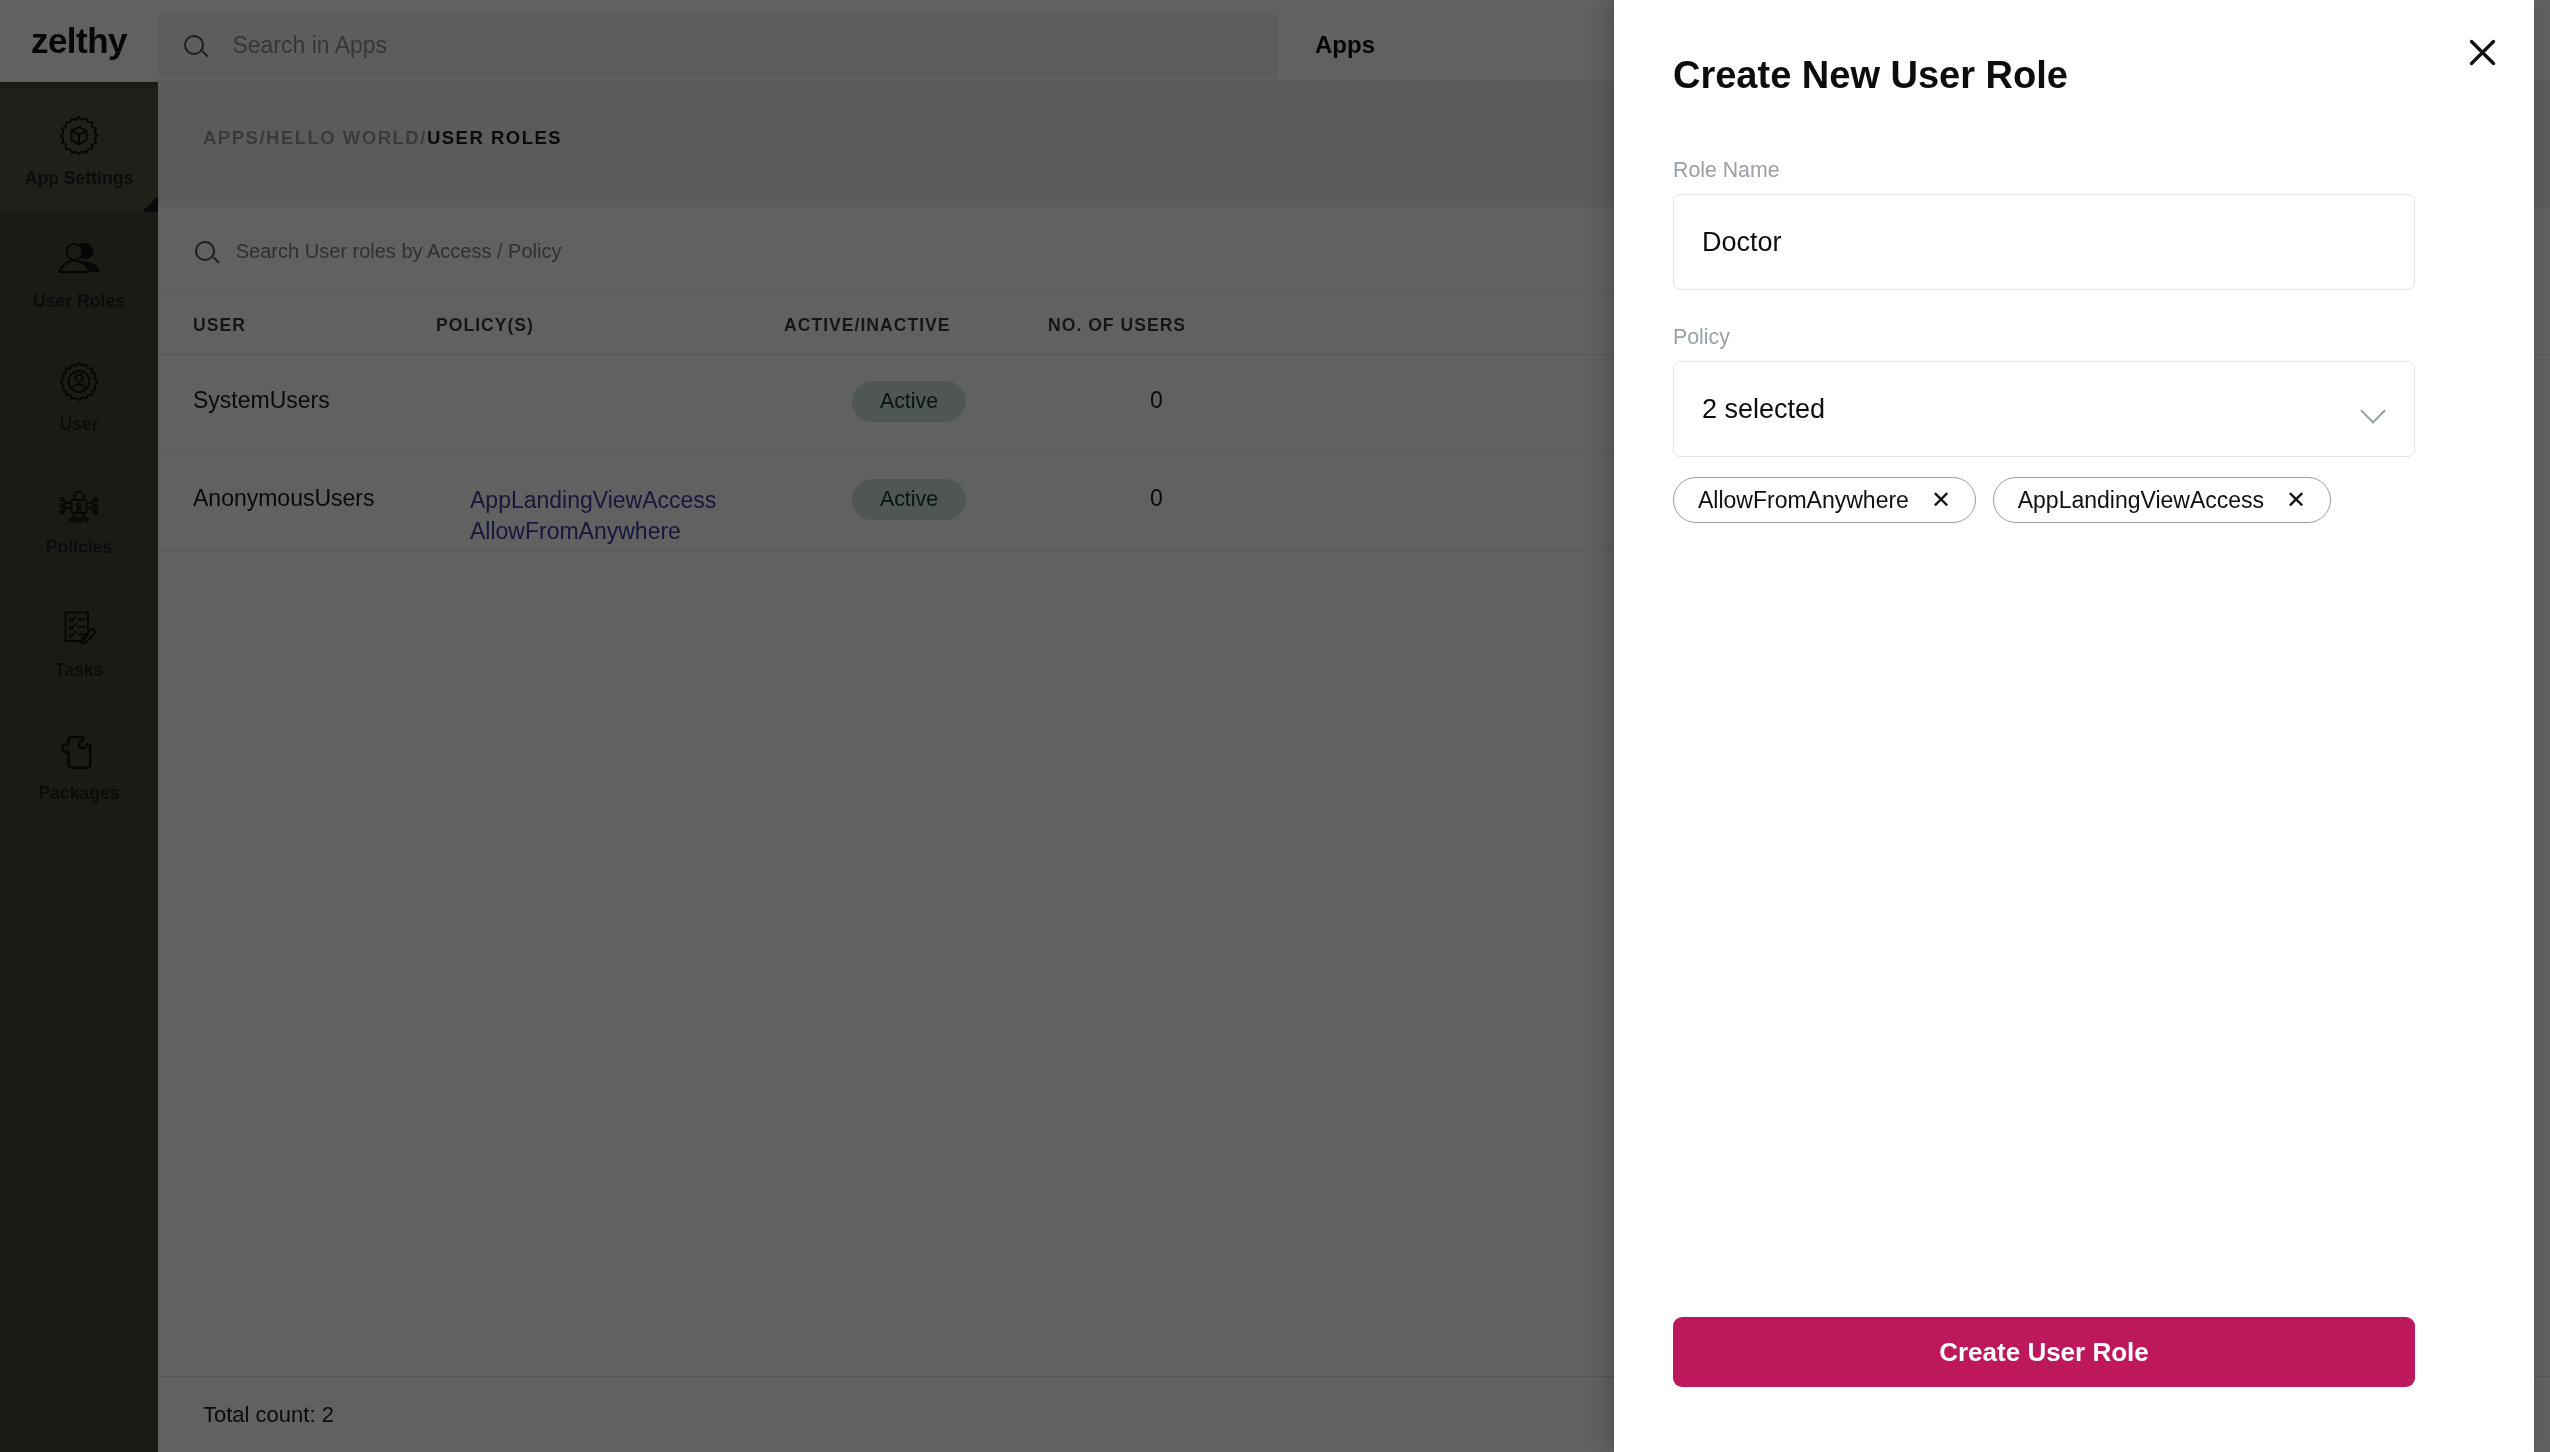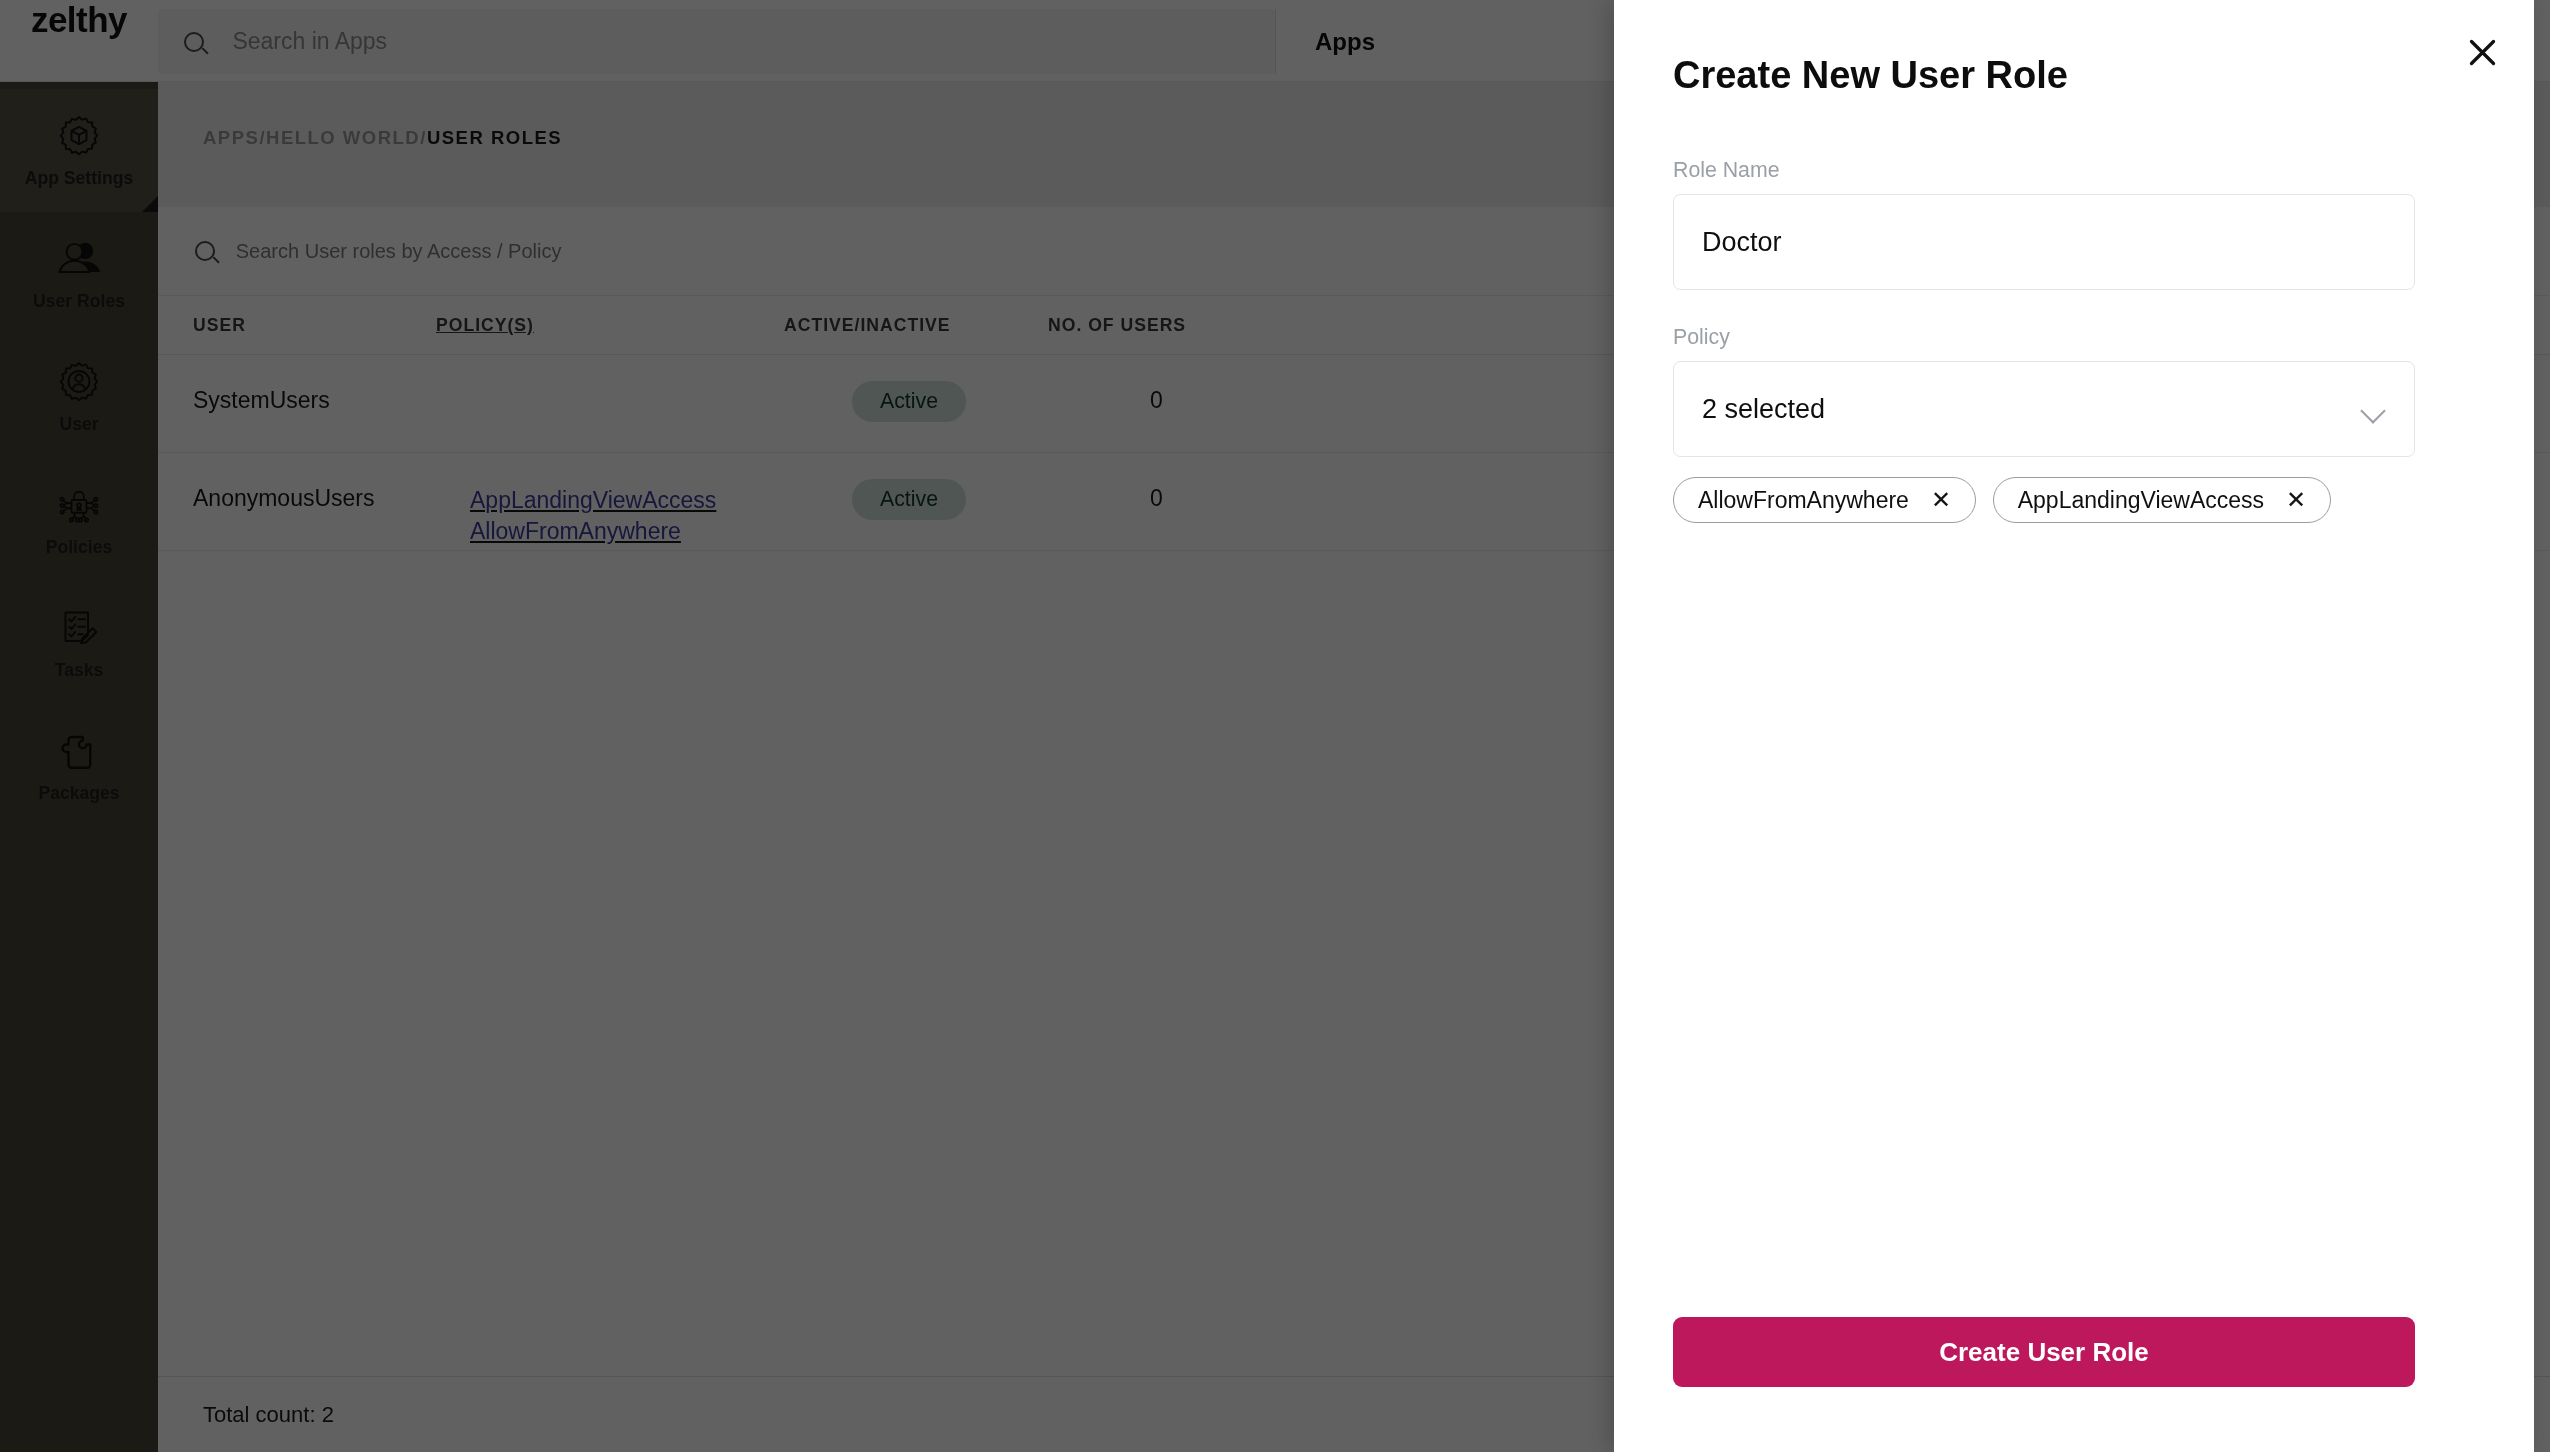--- a/index.html
+++ b/index.html
@@ -21,21 +21,21 @@
   }
 
   
   #topbar {
     position: absolute;
     top: 0; left: 0;
     width: 2550px; height: 82px;
     background: #ffffff;
     border-bottom: 1.9px solid #e6e6e6;
     display: flex;
-    align-items: flex-start;
+    align-items: center;
   }
   #logo-area {
     width: 158px;
     display: flex; align-items: center; justify-content: center;
     background: #ffffff;
   }
   #logo-text {
     font-size: 35px;
     font-weight: bold;
     color: #111111;
@@ -158,21 +158,21 @@
     align-items: center;
     border-bottom: 0.9px solid #e8e8e8;
   }
   #table-head .th {
     font-size: 17.6px;
     letter-spacing: 1px;
     font-weight: bold;
     color: #3b3b3b;
   }
   .c-role   { width: 278px; padding-left: 35px; }
-  .c-policy { width: 348px; text-decoration: underline; }
+  .c-policy { width: 348px; }
   .c-status { width: 264px; }
   .c-users  { width: 278px; }
 
   .trow {
     display: flex;
     align-items: flex-start;
     border-bottom: 0.9px solid #ececec;
     min-height: 98px;
     padding-top: 32px;
     gap: 34px;

